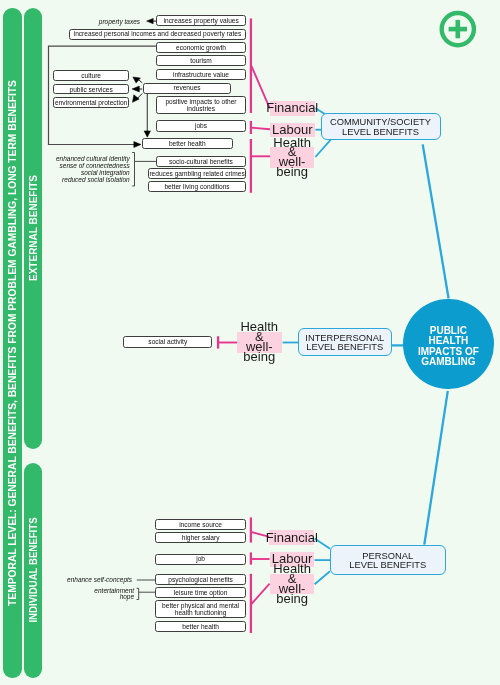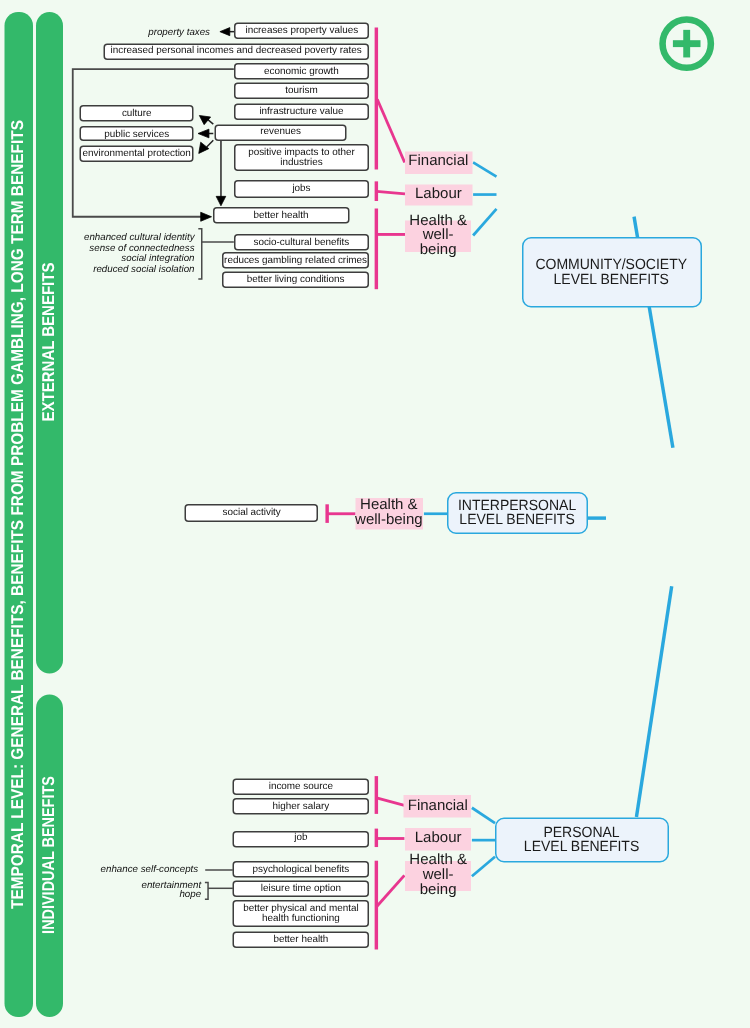--- a/index.html
+++ b/index.html
@@ -9,21 +9,21 @@
   #svg{position:absolute;left:0;top:0;width:500px;height:685px;}
 
   .greenbar{position:absolute;background:#33b96a;border-radius:9px;}
   .greenbar .vtxt{position:absolute;left:50%;top:50%;transform:translate(-50%,-50%) rotate(-90deg);white-space:nowrap;color:#ffffff;font-weight:bold;font-size:11.4px;letter-spacing:0px;}
 
   .wbox{position:absolute;background:#ffffff;border:1px solid #3d3d3d;border-radius:2.5px;box-sizing:border-box;
         display:flex;align-items:center;justify-content:center;text-align:center;
         font-size:6.6px;color:#111;line-height:7.3px;
 }
   .pinkbox{position:absolute;background:#fcd2e0;display:flex;align-items:center;justify-content:center;
-        text-align:center;font-size:10px;color:#1a1a1a;line-height:9.9px;}
+        text-align:center;font-size:13px;color:#1a1a1a;line-height:9.9px;}
   .bluebox{position:absolute;background:#ecf3fb;border:1.7px solid #2aa8de;border-radius:6px;box-sizing:border-box;
         display:flex;align-items:center;justify-content:center;text-align:center;
         font-size:9.9px;color:#1a1a1a;line-height:9.3px;}
   .ital{position:absolute;font-style:italic;font-size:6.5px;color:#111;text-align:right;line-height:7px;white-space:nowrap;}
   .hub{position:absolute;border-radius:50%;background:#0d9cce;color:#fff;display:flex;align-items:center;
        justify-content:center;text-align:center;font-weight:bold;font-size:10px;line-height:10.4px;}
 </style>
 </head>
 <body>
 
@@ -101,21 +101,21 @@
     <div class="wbox" style="left:53px;top:83.9px;width:76.3px;height:10.6px;">public services</div>
     <div class="wbox" style="left:53px;top:97px;width:76.3px;height:10.6px;">environmental protection</div>
     <div class="ital" style="left:60px;top:17.5px;width:80px;">property taxes</div>
     <div class="ital" style="left:46px;top:154.8px;width:83.7px;">enhanced cultural identity</div>
     <div class="ital" style="left:46px;top:161.8px;width:83.7px;">sense of connectedness</div>
     <div class="ital" style="left:46px;top:168.9px;width:83.7px;">social integration</div>
     <div class="ital" style="left:46px;top:175.9px;width:83.7px;">reduced social isolation</div>
     <div class="pinkbox" style="left:269.8px;top:100.6px;width:44.9px;height:15.7px;background:#fcd2e0;">Financial</div>
     <div class="pinkbox" style="left:269.8px;top:122.5px;width:44.9px;height:14.7px;background:#fcd2e0;">Labour</div>
     <div class="pinkbox" style="left:269.7px;top:146.8px;width:44.8px;height:21.2px;background:#fcd2e0;">Health &amp;<br>well-being</div>
-    <div class="bluebox" style="left:348px;top:113.2px;width:119.6px;height:47px;margin-top:45px;">
+    <div class="bluebox" style="left:321px;top:113.2px;width:119.6px;height:27px;">
       <span style="display: block; transform: scaleX(0.945); white-space: nowrap;">COMMUNITY/SOCIETY<br>LEVEL BENEFITS</span>
     </div>
     <div class="wbox" style="left:123.1px;top:336.2px;width:89.4px;height:11.4px;">social activity</div>
     <div class="pinkbox" style="left:236.6px;top:331.6px;width:45.3px;height:21px;background:#fcd2e0;">Health &amp;<br>well-being</div>
     <div class="bluebox" style="left:297.7px;top:328.4px;width:94.2px;height:27.3px;">
       <span style="display: block; transform: scaleX(0.945); white-space: nowrap;">INTERPERSONAL<br>LEVEL BENEFITS</span>
     </div>
     <div class="wbox" style="left:155.1px;top:519.3px;width:91px;height:11.2px;">income source</div>
     <div class="wbox" style="left:155.1px;top:532.2px;width:91px;height:11.2px;">higher salary</div>
     <div class="wbox" style="left:155.1px;top:553.5px;width:91px;height:11.2px;">job</div>
@@ -125,13 +125,16 @@
     <div class="wbox" style="left:155.1px;top:620.9px;width:91px;height:10.9px;">better health</div>
     <div class="ital" style="left:60px;top:575.9px;width:72.1px;">enhance self-concepts</div>
     <div class="ital" style="left:60px;top:586.9px;width:74.1px;">entertainment</div>
     <div class="ital" style="left:60px;top:593.4px;width:74.1px;">hope</div>
     <div class="pinkbox" style="left:269.4px;top:530px;width:44.9px;height:15px;background:#fcd2e0;">Financial</div>
     <div class="pinkbox" style="left:269.7px;top:552.1px;width:44.8px;height:14.5px;background:#fcd2e0;">Labour</div>
     <div class="pinkbox" style="left:269.7px;top:573.6px;width:44.8px;height:20.7px;background:#fcd2e0;">Health &amp;<br>well-being</div>
     <div class="bluebox" style="left:329.5px;top:544.9px;width:116px;height:30.4px;">
       <span style="display: block; transform: scaleX(0.945); white-space: nowrap;">PERSONAL<br>LEVEL BENEFITS</span>
     </div>
+    <div class="hub" style="left:403.2px;top:299px;width:90.4px;height:90.4px;background:#0d9cce;">
+      <span style="display:block;width:84px;margin-top:5.4px">PUBLIC<br>HEALTH<br>IMPACTS OF<br>GAMBLING</span>
+    </div>
   </div>
 
 </body></html>

